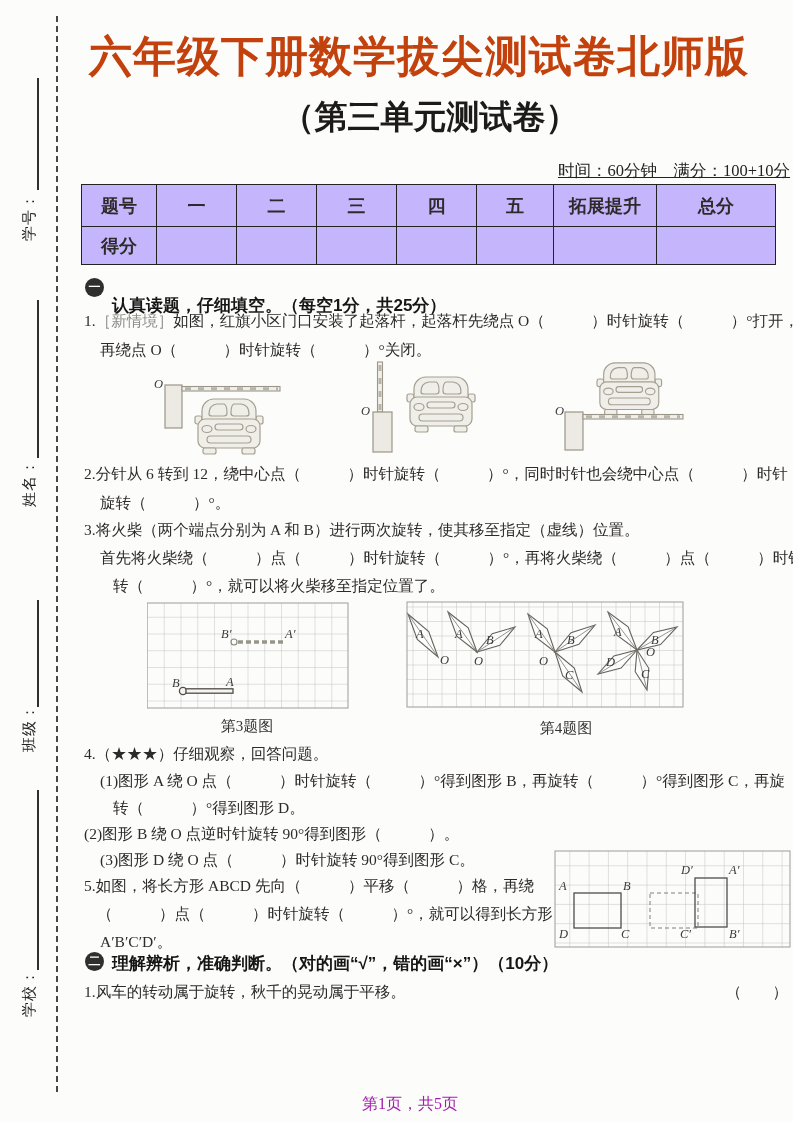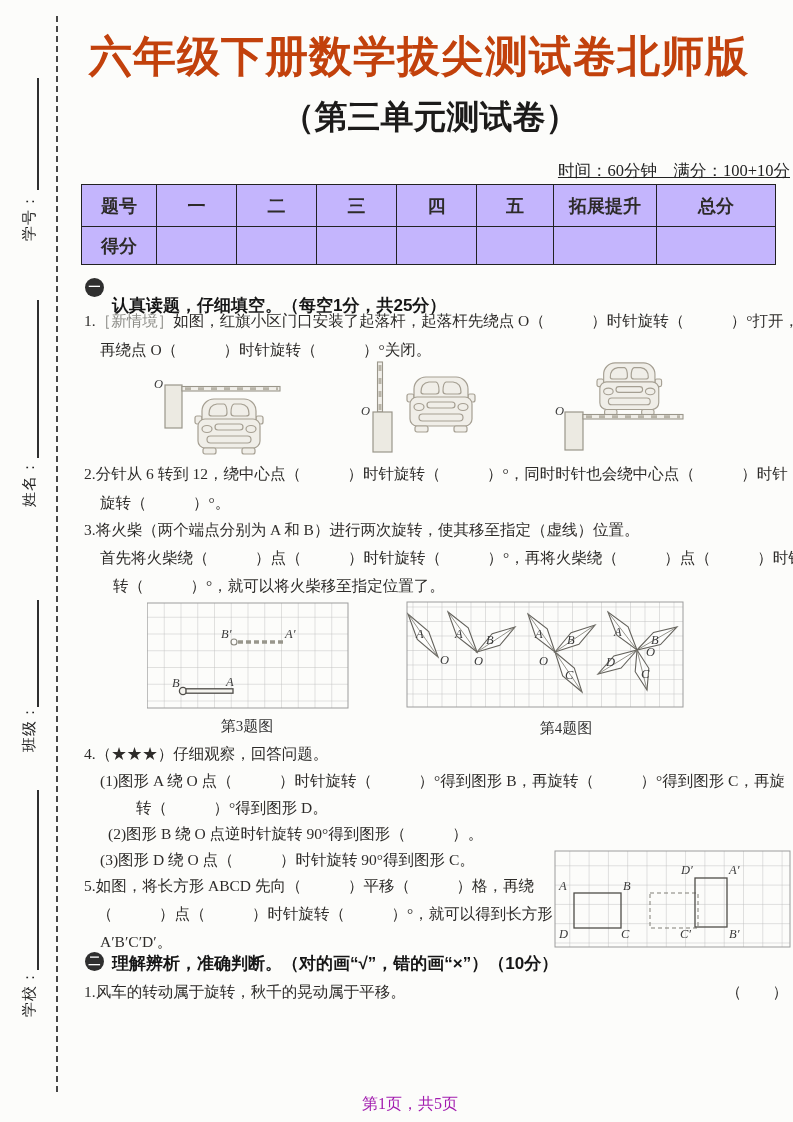--- a/index.html
+++ b/index.html
@@ -222,22 +222,22 @@
       <text class="flab" x="253" y="52">B</text>
       <text class="flab" x="243" y="86">C</text>
       <text class="flab" x="208" y="74">D</text>
       <text class="flab" x="248" y="64">O</text>
     </g>
     <text class="fcap" x="168" y="141" text-anchor="middle">第4题图</text>
   </svg>
 
   <div class="qline" style="left:84px;top:744px;">4.（★★★）仔细观察，回答问题。</div>
   <div class="qline" style="left:100px;top:771px;">(1)图形 A 绕 O 点（　　　）时针旋转（　　　）°得到图形 B，再旋转（　　　）°得到图形 C，再旋</div>
-  <div class="qline" style="left:113px;top:798px;margin-left:23px;">转（　　　）°得到图形 D。</div>
-  <div class="qline" style="left:108px;top:824px;">(2)图形 B 绕 O 点逆时针旋转 90°得到图形（　　　）。</div>
+  <div class="qline" style="left:113px;top:798px;">转（　　　）°得到图形 D。</div>
+  <div class="qline" style="left:84px;top:824px;">(2)图形 B 绕 O 点逆时针旋转 90°得到图形（　　　）。</div>
   <div class="qline" style="left:100px;top:850px;">(3)图形 D 绕 O 点（　　　）时针旋转 90°得到图形 C。</div>
 
   <div class="qline" style="left:84px;top:876px;">5.如图，将长方形 ABCD 先向（　　　）平移（　　　）格，再绕</div>
   <div class="qline" style="left:97px;top:904px;">（　　　）点（　　　）时针旋转（　　　）°，就可以得到长方形</div>
   <div class="qline" style="left:100px;top:932px;">A′B′C′D′。</div>
 
   <svg class="figsvg" style="left:550px;top:846px;" width="243" height="105" viewBox="0 0 243 105">
     <defs>
       <pattern id="g19" width="19.3" height="19.3" patternUnits="userSpaceOnUse">
         <path d="M19.3,0 L0,0 0,19.3" fill="none" stroke="#bcbcbc" stroke-width="0.9"></path>

